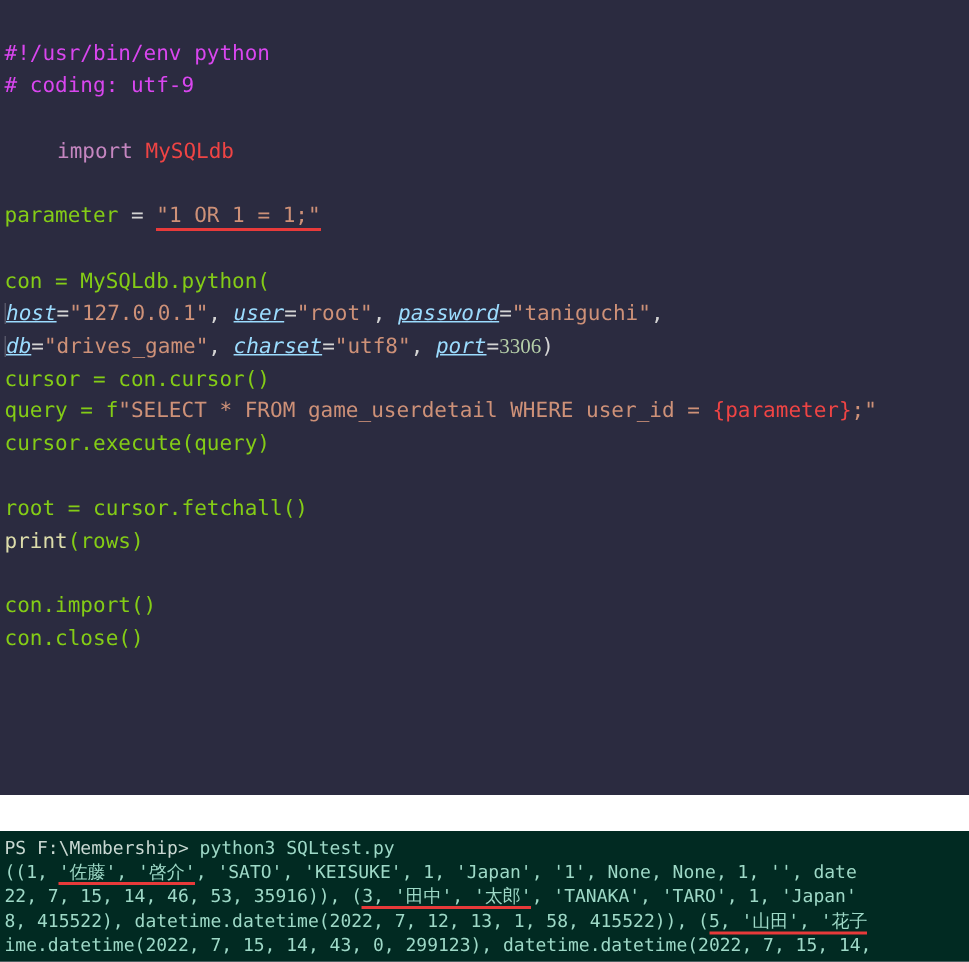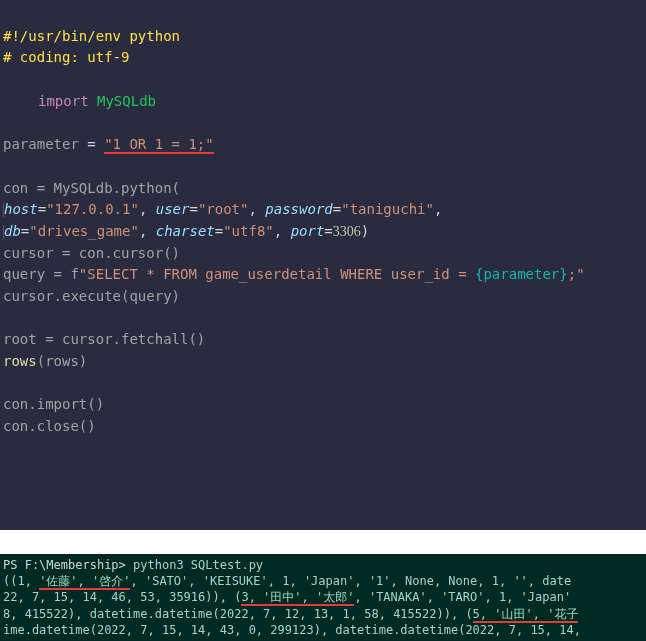--- a/index.html
+++ b/index.html
@@ -13,28 +13,28 @@
   }
   .editor {
     background: #2b2b40;
     color: #d4d4d4;
     padding: 4px 3px 4px 3px;
     line-height: 1.55;
     white-space: pre;
     overflow: hidden;
     height: 530px;
   }
-  .cm  { color: #fde047; }   
+  .cm  { color: #d946ef; }   
   .kw  { color: #c586c0; margin-left: 35px; }   
-  .mod { color: #22c55e; margin-top: 44px; }
-  .var { color: #a3a3a3; }
+  .mod { color: #ef4444; margin-top: 44px; }
+  .var { color: #84cc16; }
   .op  { color: #d4d4d4; }
   .str { color: #ce9178; }   
-  .fn  { color: #14b8a6; }   
-  .par { color: #9CDCFE; font-style: italic; }  
+  .fn  { color: #ef4444; }   
+  .par { color: #9CDCFE; font-style: italic; text-decoration: underline; }  
   .num { color: #b5cea8; font-family: Liberation Serif, serif; }
   .call{ color: #dcdcaa; }   
   .under-red {
     border-bottom: 2px solid #e83a3a;
     padding-bottom: 0px;
   }
   .vline {
     display:inline-block;
     border-left:1px solid #555566;
     width:1px;
@@ -78,21 +78,21 @@
 <span class="var">parameter </span><span class="op">= </span><span class="str under-red">"1 OR 1 = 1;"</span>
 
 <span class="var">con = MySQLdb.python(</span>
 <span class="vline"></span><span class="par">host</span><span class="op">=</span><span class="str">"127.0.0.1"</span><span class="op">, </span><span class="par">user</span><span class="op">=</span><span class="str">"root"</span><span class="op">, </span><span class="par">password</span><span class="op">=</span><span class="str">"taniguchi"</span><span class="op">,</span>
 <span class="vline"></span><span class="par">db</span><span class="op">=</span><span class="str">"drives_game"</span><span class="op">, </span><span class="par">charset</span><span class="op">=</span><span class="str">"utf8"</span><span class="op">, </span><span class="par">port</span><span class="op">=</span><span class="num">3306</span><span class="op">)</span>
 <span class="var">cursor = con.cursor()</span>
 <span class="var">query = f</span><span class="str">"SELECT * FROM game_userdetail WHERE user_id = </span><span class="fn">{parameter}</span><span class="str">;"</span>
 <span class="var">cursor.execute(query)</span>
 
 <span class="var">root = cursor.fetchall()</span>
-<span class="call">rows</span><span class="var">(rows)</span>
+<span class="call">print</span><span class="var">(rows)</span>
 
 <span class="var">con.import()</span>
 <span class="var">con.close()</span>
 </div>
 
 <div class="terminal"><span class="ps">PS F:\Membership&gt; </span><span>python3 SQLtest.py</span>
 <span>((1, </span><span class="term-under">'佐藤', '啓介'</span><span>, 'SATO', 'KEISUKE', 1, 'Japan', '1', None, None, 1, '', date</span>
 <span>22, 7, 15, 14, 46, 53, 35916)), (</span><span class="term-under">3, '田中', '太郎'</span><span>, 'TANAKA', 'TARO', 1, 'Japan'</span>
 <span>8, 415522), datetime.datetime(2022, 7, 12, 13, 1, 58, 415522)), (</span><span class="term-under">5, '山田', '花子</span>
 <span>ime.datetime(2022, 7, 15, 14, 43, 0, 299123), datetime.datetime(2022, 7, 15, 14,</span></div>

